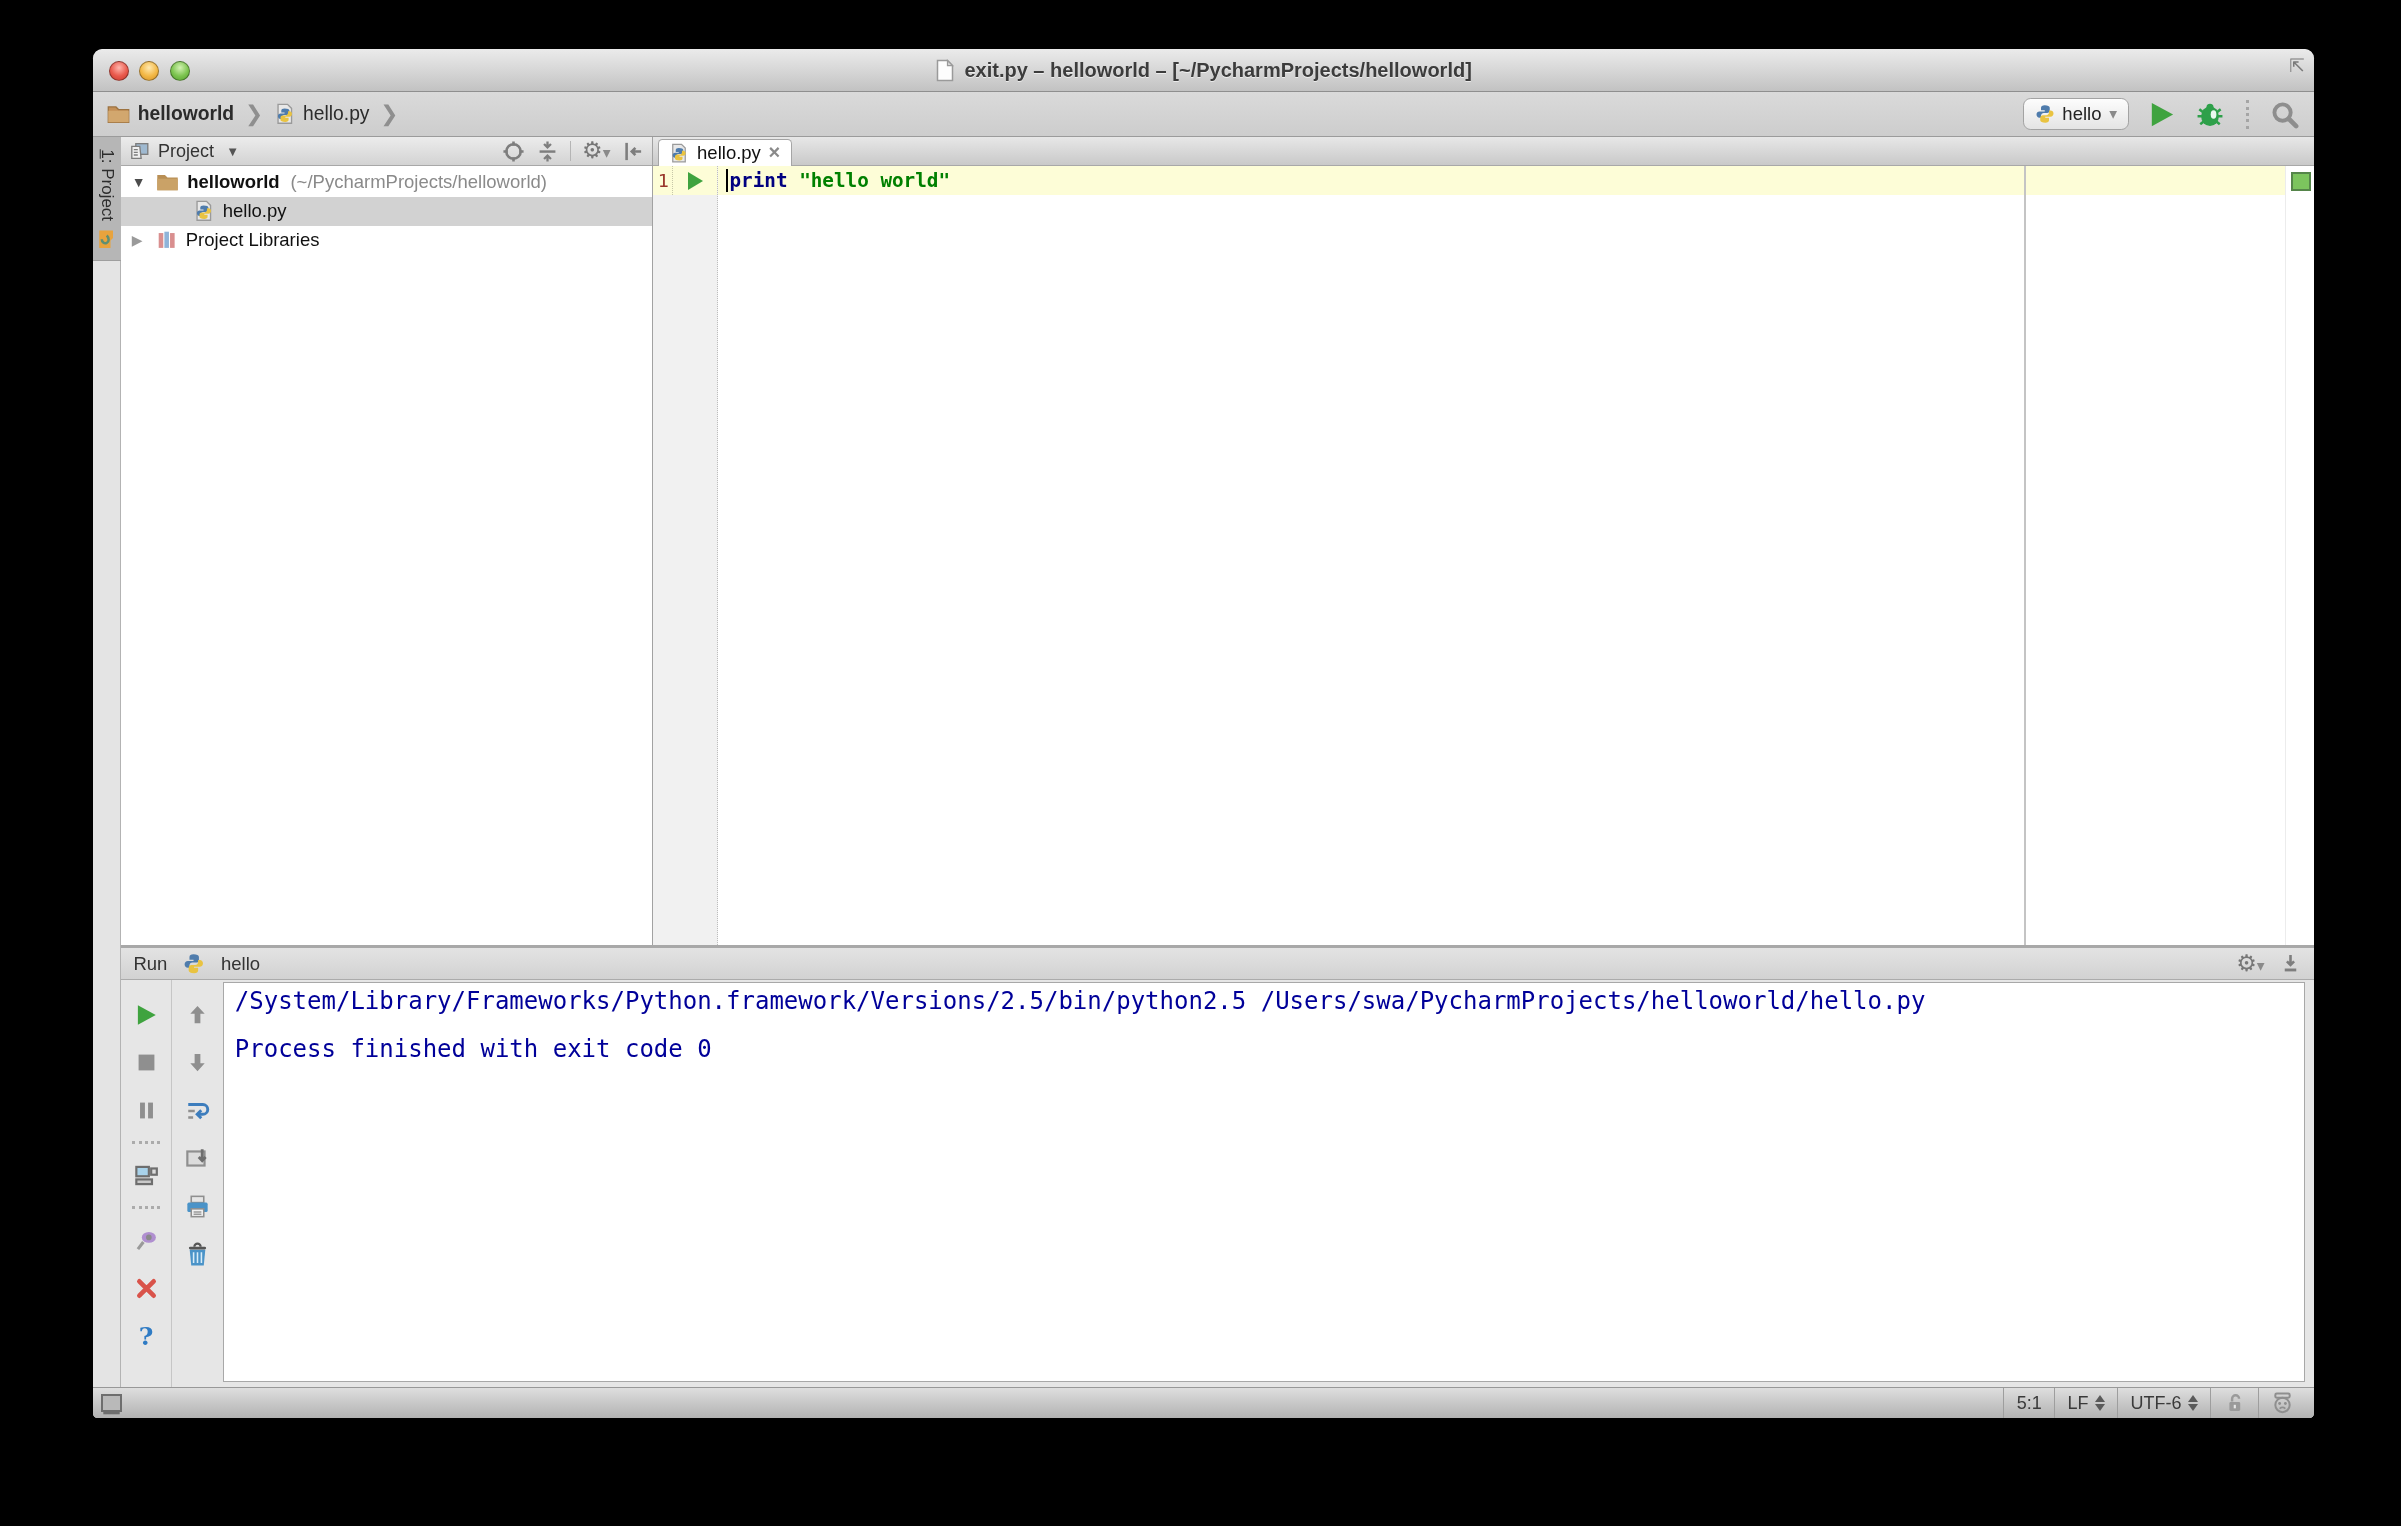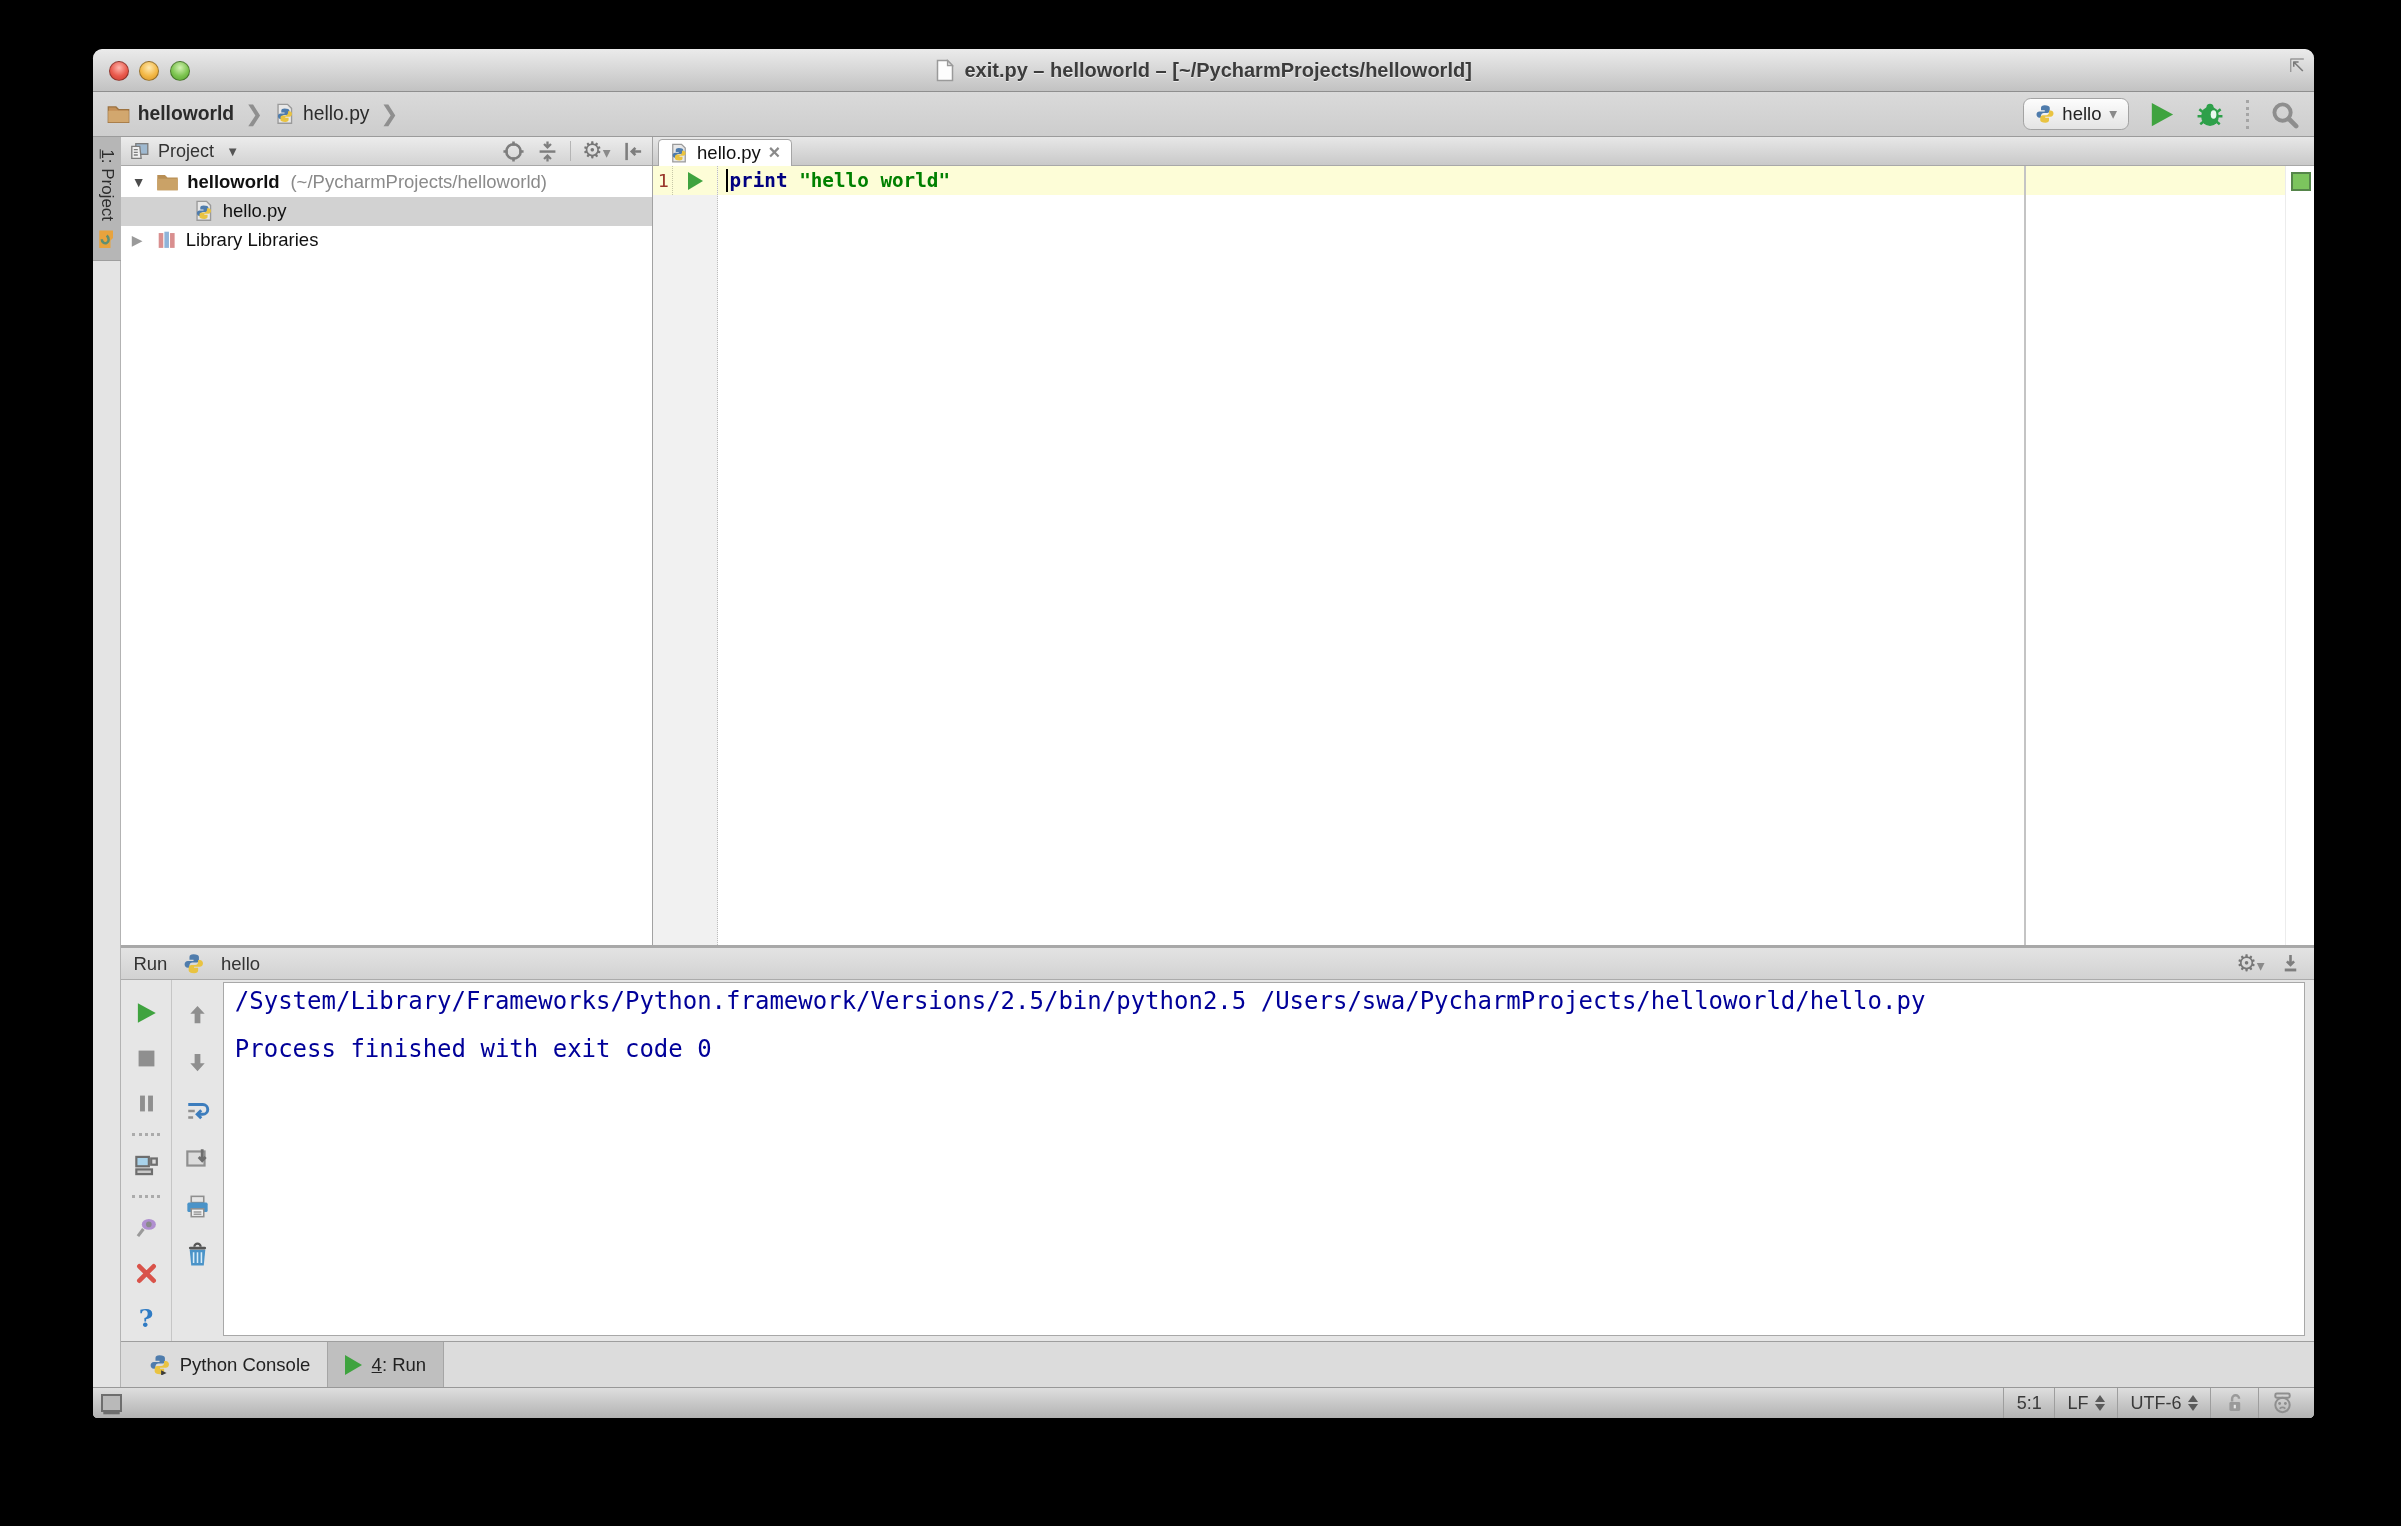--- a/index.html
+++ b/index.html
@@ -271,21 +271,21 @@
               </svg>
               <span>hello.py</span>
             </div>
             <div class="tree-row">
               <span class="twisty-closed">▶</span>
               <svg class="ico" width="21.6" height="21.6" viewBox="0 0 16 16">
                 <rect x="2" y="3" width="3.4" height="11" fill="#d98f8f"></rect>
                 <rect x="6.2" y="2" width="3.4" height="12" fill="#8fb4d9"></rect>
                 <rect x="10.4" y="3" width="3.4" height="11" fill="#d98f8f"></rect>
               </svg>
-              <span>Library Libraries</span>
+              <span>Project Libraries</span>
             </div>
           </div>
         </div>
 
         <div class="editor">
           <div class="tabbar">
             <div class="etab">
               <svg class="ico" width="20" height="20" viewBox="0 0 16 16">
                 <path d="M3 1h7l3 3v11H3z" fill="#e8e8e8" stroke="#9a9a9a" stroke-width="1"></path>
                 <path d="M7.8 4c-1.6 0-2.4.6-2.4 1.6v1.5h2.4v.7H4.8c-1.1 0-1.9.8-1.9 2s.8 2 1.9 2h1v-1.3c0-.9.8-1.7 1.8-1.7h2.2c.8 0 1.6-.7 1.6-1.6V5.6C11.4 4.6 10.2 4 7.8 4z" fill="#4f7cac"></path>
@@ -412,34 +412,20 @@
                   <path d="M3 5h10l-1 10H4z" fill="#4a93c8"></path>
                   <path d="M5.5 6.5v7M8 6.5v7M10.5 6.5v7" stroke="#d8ecf8" stroke-width="1"></path>
                   <rect x="2.5" y="3" width="11" height="1.8" rx="0.9" fill="#555"></rect>
                   <path d="M6 3a2 2 0 014 0" fill="none" stroke="#555" stroke-width="1.4"></path>
                 </svg>
               </div>
             </div>
           </div>
           <div class="console"><div class="con-info">/System/Library/Frameworks/Python.framework/Versions/2.5/bin/python2.5 /Users/swa/PycharmProjects/helloworld/hello.py</div><div class="blank-line"></div><div class="con-info">Process finished with exit code 0</div></div>
         </div>
-        <div class="tabstrip">
-          <div class="btab">
-            <svg class="ico" width="21.6" height="21.6" viewBox="0 0 16 16">
-              <path d="M7.8 1c-2 0-3 .8-3 2v2h3v.9H3.6C2.2 5.9 1.2 6.9 1.2 8.4s1 2.5 2.4 2.5h1.2V9.2c0-1.1 1-2.1 2.2-2.1h2.8c1 0 2-.9 2-2V3c0-1.2-1.6-2-4-2z" fill="#4f7cac"></path>
-              <path d="M8.2 15c2 0 3-.8 3-2v-2h-3v-.9h4.2c1.4 0 2.4-1 2.4-2.5s-1-2.5-2.4-2.5h-1.2v1.7c0 1.1-1 2.1-2.2 2.1H6.2c-1 0-2 .9-2 2V13c0 1.2 1.6 2 4 2z" fill="#e9c341"></path>
-              <path d="M9 12l4 2-4 2" fill="#3c3c3c"></path>
-            </svg>
-            <span>Python Console</span>
-          </div>
-          <div class="btab selected">
-            <span class="play-sm"></span>
-            <span><span class="u">4</span><span>: Run</span></span>
-          </div>
-        </div>
       </div>
     </div>
   </div>
 
   <div class="statusbar">
     <div class="sb-toggle"></div>
     <div class="sb-right">
       <div class="sb-cell">
         <span>5:1</span>
       </div>

